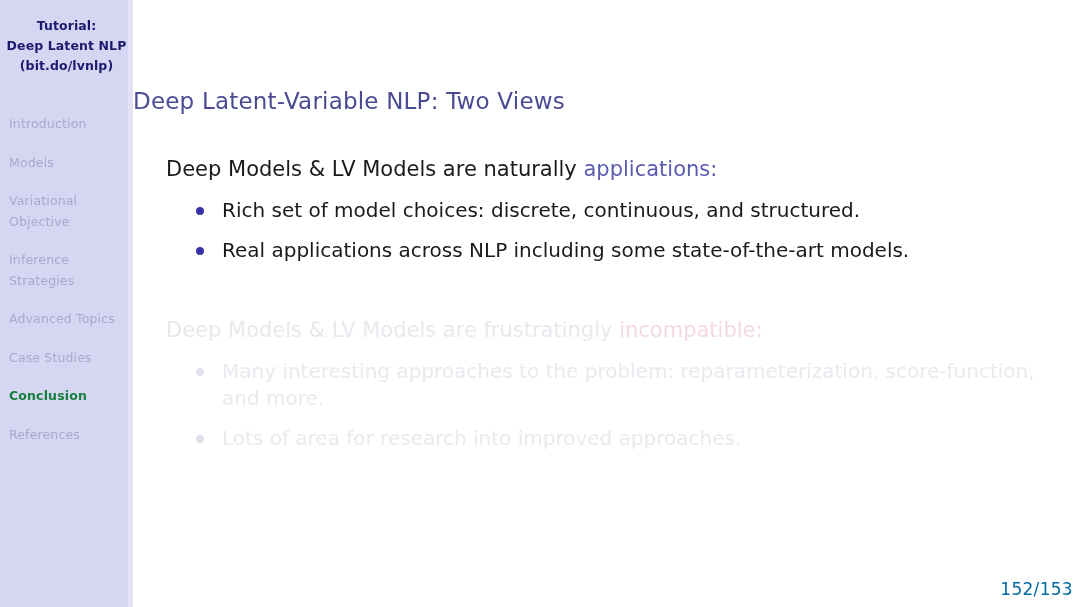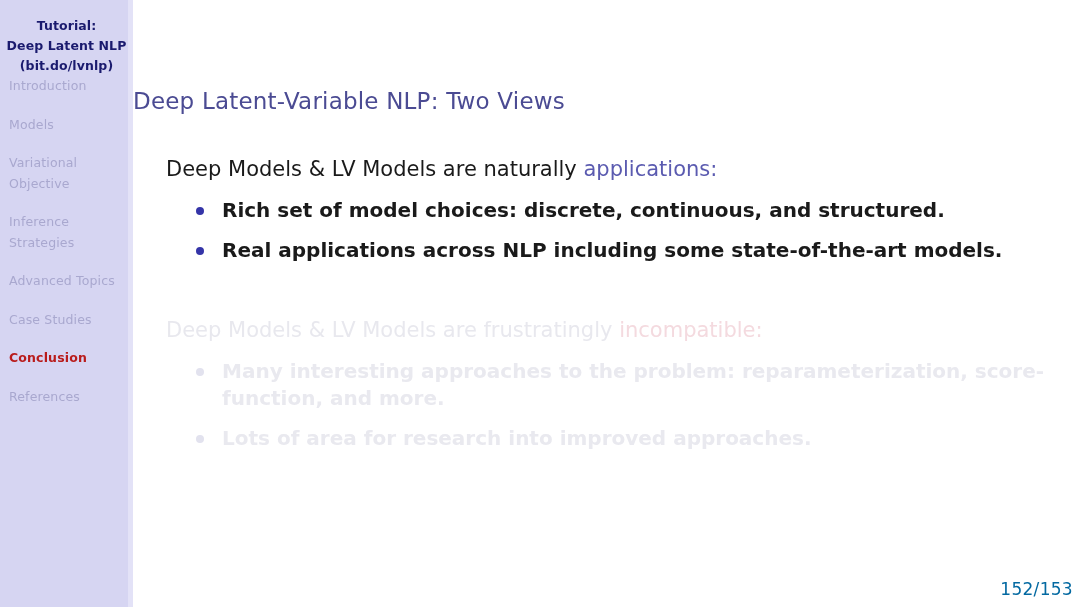--- a/index.html
+++ b/index.html
@@ -43,32 +43,33 @@
     text-align: center;
     font-weight: bold;
     font-size: 12.5px;
     line-height: 20px;
     color: #1a1a6e;
     letter-spacing: 0.1px;
   }
   .sidebar-title div { white-space: nowrap; }
 
   .nav {
+    margin-top: 38px;
     padding-left: 9px;
   }
   .nav-item {
     font-size: 12.5px;
     line-height: 20.5px;
     color: #a9a8cf;
     margin-bottom: 18px;
     letter-spacing: 0.15px;
     max-width: 118px;
   }
   .nav-item.active {
-    color: #b91c1c;
+    color: #15803d;
     font-weight: bold;
   }
 
   
   .main {
     position: relative;
     flex: 1 1 auto;
     height: 607px;
     background: #ffffff;
   }
@@ -105,21 +106,20 @@
     margin: 0;
     padding: 0 0 0 26px;
   }
   ul.bullets li {
     position: relative;
     font-size: 20px;
     line-height: 27px;
     color: #1a1a1a;
     padding-left: 30px;
     margin-bottom: 13px;
-    font-weight: bold;
   }
   ul.bullets li .dot {
     position: absolute;
     left: 4px;
     top: 10px;
     width: 8px;
     height: 8px;
     border-radius: 50%;
     background: #3434a8;
   }

